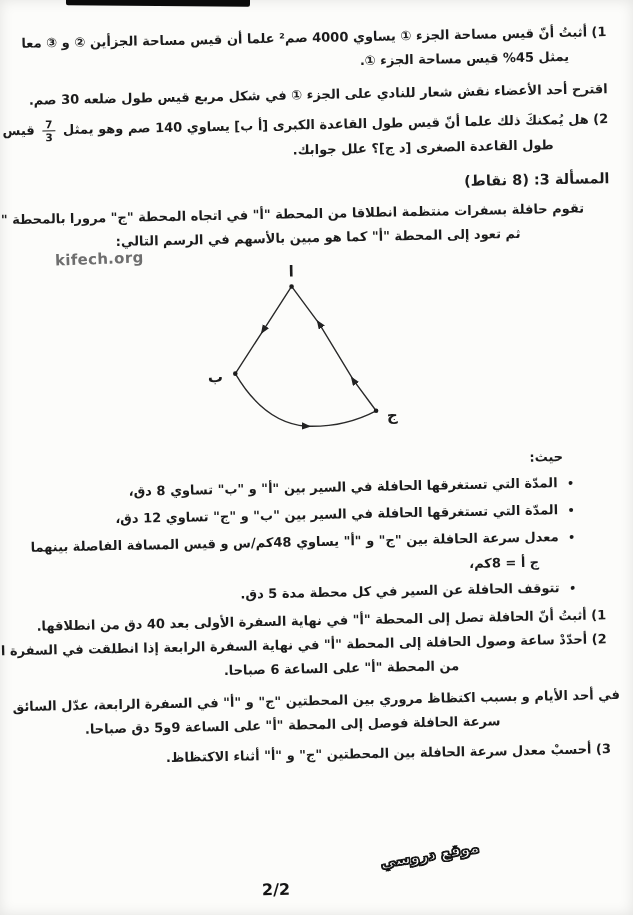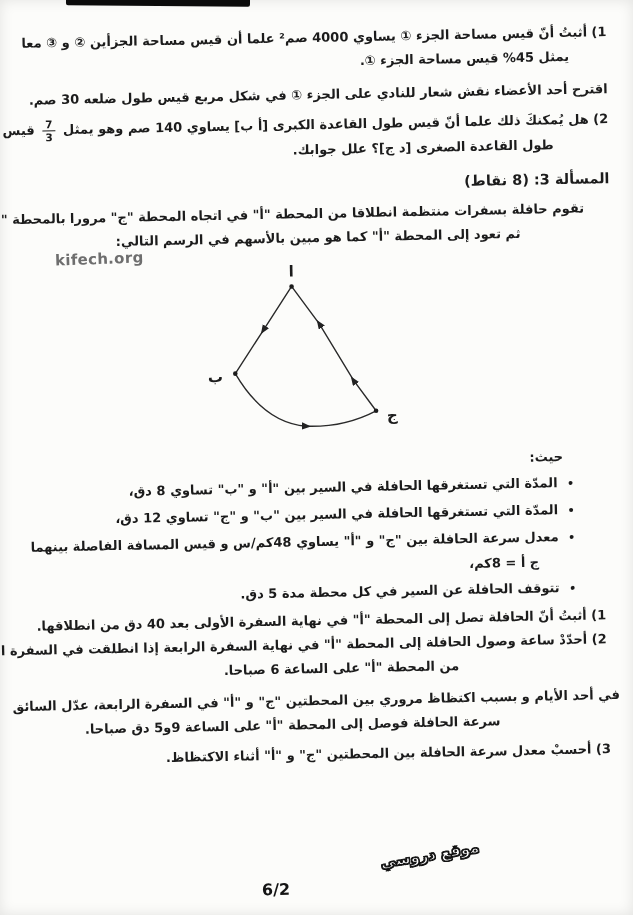--- a/index.html
+++ b/index.html
@@ -117,15 +117,15 @@
     <div class="line" style="margin-right:12px">2) أحدّدْ ساعة وصول الحافلة إلى المحطة "أ" في نهاية السفرة الرابعة إذا انطلقت في السفرة الأولى</div>
     <div class="line" style="margin-right:160px">من المحطة "أ" على الساعة 6 صباحا.</div>
     <div class="line" style="margin-top:8px">في أحد الأيام و بسبب اكتظاظ مروري بين المحطتين "ج" و "أ" في السفرة الرابعة، عدّل السائق</div>
     <div class="line" style="margin-right:120px">سرعة الحافلة فوصل إلى المحطة "أ" على الساعة 9و5 دق صباحا.</div>
     <div class="line" style="margin-top:6px;margin-right:10px">3) أحسبْ معدل سرعة الحافلة بين المحطتين "ج" و "أ" أثناء الاكتظاظ.</div>
 
   </div>
 
   <div class="wm-site">kifech.org</div>
   <div class="wm-bottom">موقع دروسي</div>
-  <div class="page-num">6/2</div>
+  <div class="page-num">2/2</div>
 
 </div>
 
 </body></html>

